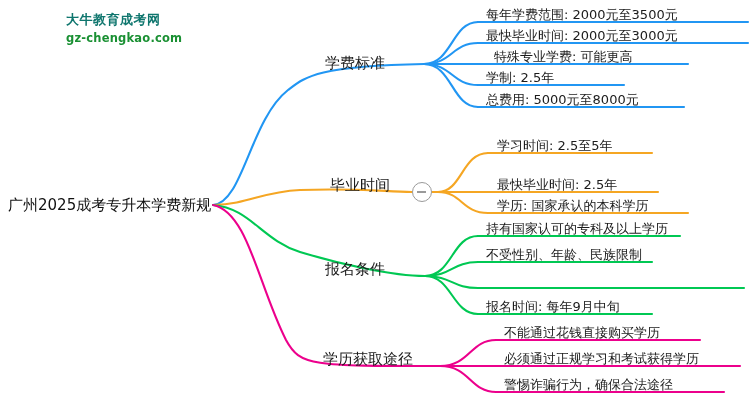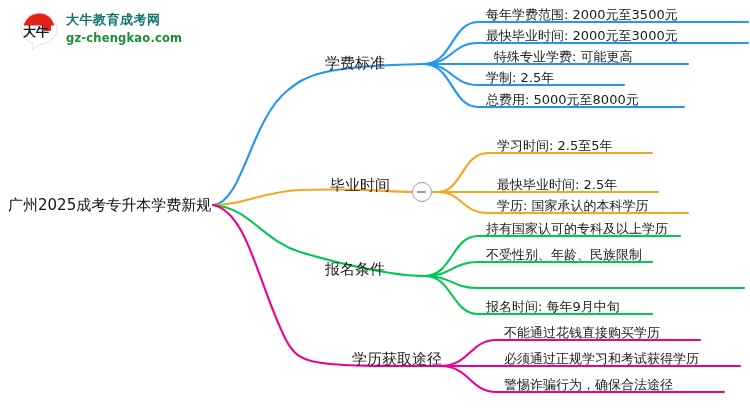--- a/index.html
+++ b/index.html
@@ -107,32 +107,20 @@
     height: 1.6px;
     background: #9a9a9a;
   }
 </style>
 </head>
 <body>
 
 <div id="canvas">
 
   <div id="logo">
-    <div id="logo-mark">
-      <svg width="42" height="42" viewBox="0 0 42 42" xmlns="http://www.w3.org/2000/svg">
-
-        <path d="M21 3 C32 3 39 10 39 19 C39 27 32 33.5 23 34 L14 40 L15.5 33.2 C8 31.3 3 25.8 3 19 C3 10 10 3 21 3 Z" fill="#ffffff" stroke="#e3e3e3" stroke-width="1"></path>
-
-        <path d="M5.5 15.5 C8.5 7 14.5 3.5 21.5 3.5 C28.5 3.5 34 7.5 36.5 15.5 Z" fill="#e2231a"></path>
-
-        <rect x="25.5" y="11" width="7.5" height="10" rx="1" fill="#e2231a"></rect>
-
-        <text x="18" y="26" font-family="DejaVu Sans, sans-serif" font-size="13" font-weight="bold" fill="#1b1b1b" text-anchor="middle">大牛</text>
-      </svg>
-    </div>
     <div id="logo-text">
       <div class="logo-cn">大牛教育成考网</div>
       <div class="logo-en">gz-chengkao.com</div>
     </div>
   </div>
 
   <svg id="wires" viewBox="0 0 750 410" xmlns="http://www.w3.org/2000/svg">
     <g fill="none" stroke-width="2.1" stroke-linecap="round">
 
       <path d="M213 205 C243 203 250 120 288 90 C305 77 316 66 424 64" stroke="#2196f3"></path>
@@ -199,18 +187,18 @@
   <div id="collapse-toggle"></div>
   <div class="node node-leaf" style="left:497px; top:139px;">学习时间: 2.5至5年</div>
   <div class="node node-leaf" style="left:497px; top:178px;">最快毕业时间: 2.5年</div>
   <div class="node node-leaf" style="left:497px; top:199px;">学历: 国家承认的本科学历</div>
 
   <div class="node node-branch" style="left:325px; top:262px;">报名条件</div>
   <div class="node node-leaf" style="left:486px; top:222px;">持有国家认可的专科及以上学历</div>
   <div class="node node-leaf" style="left:486px; top:248px;">不受性别、年龄、民族限制</div>
   <div class="node node-leaf" style="left:486px; top:300px;text-align:right;">报名时间: 每年9月中旬</div>
 
-  <div class="node node-branch" style="left:323px; top:352px;margin-left:29px;">学历获取途径</div>
+  <div class="node node-branch" style="left:323px; top:352px;">学历获取途径</div>
   <div class="node node-leaf" style="left:504px; top:326px;">不能通过花钱直接购买学历</div>
   <div class="node node-leaf" style="left:504px; top:352px;">必须通过正规学习和考试获得学历</div>
   <div class="node node-leaf" style="left:504px; top:378px;">警惕诈骗行为，确保合法途径</div>
 
 </div>
 
 </body></html>

